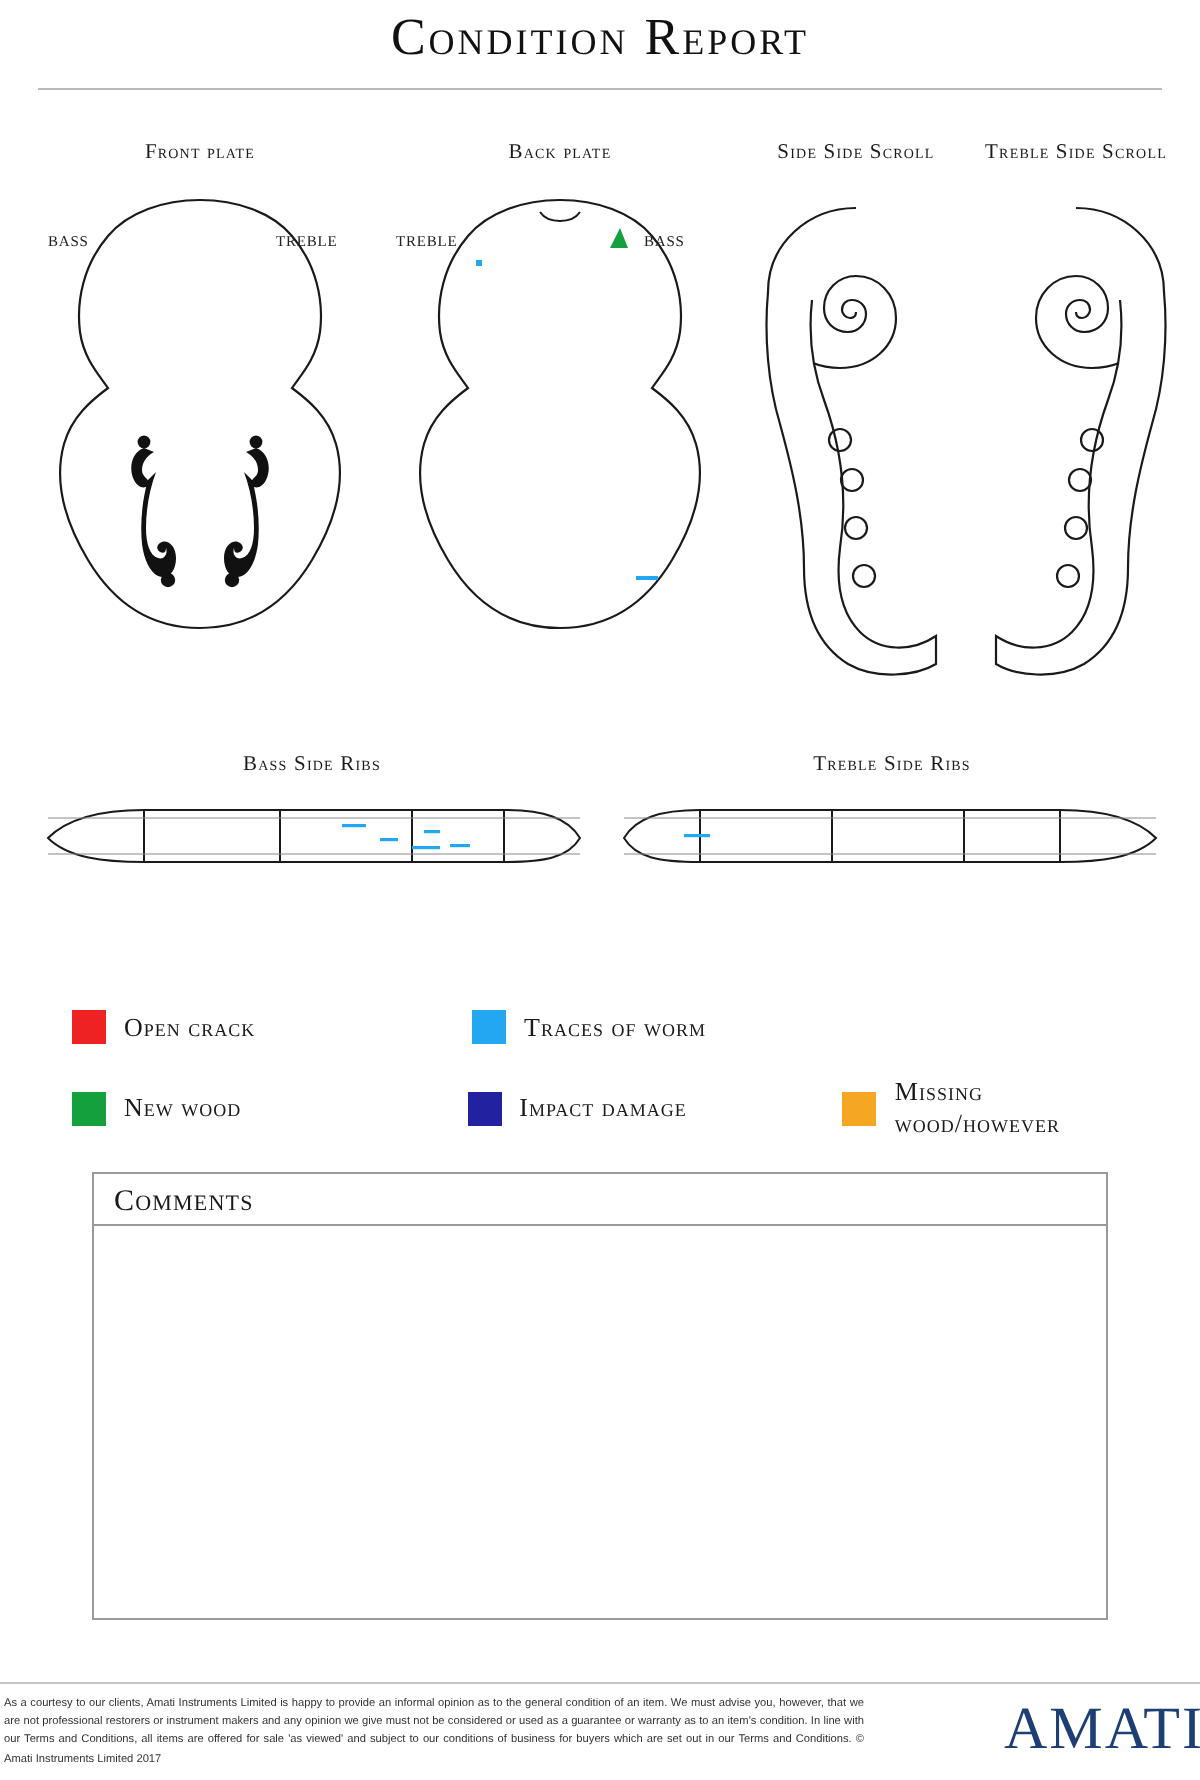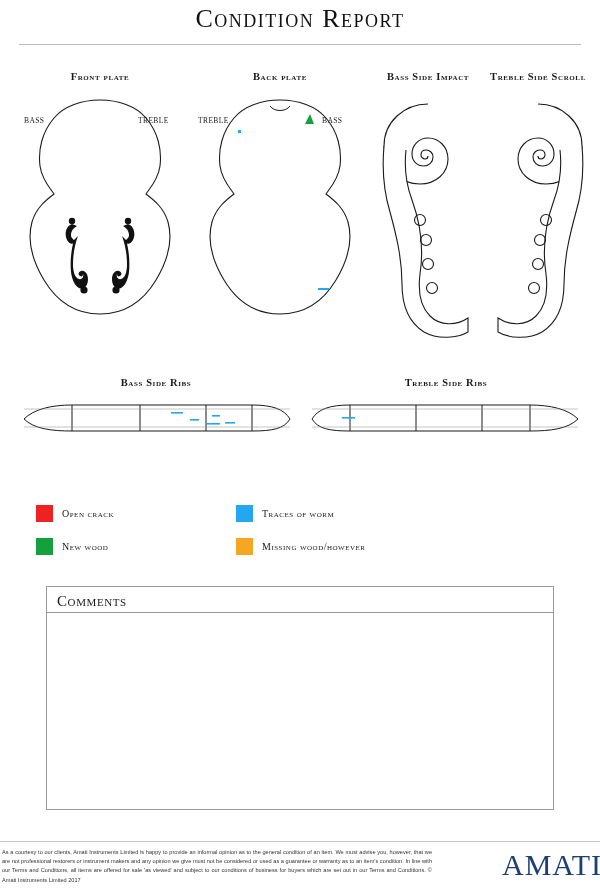--- a/index.html
+++ b/index.html
@@ -38,21 +38,20 @@
     background: #b9b9b9;
     margin: 10px auto 0 auto;
   }
   
   .caption {
     font-variant: small-caps;
     font-size: 10.5px;
     letter-spacing: 0.6px;
     text-align: center;
     color: #1a1a1a;
-    font-weight: bold;
   }
   
   .plates {
     position: relative;
     margin-top: 26px;
     height: 300px;
   }
   .panel {
     position: absolute;
     top: 0;
@@ -95,21 +94,21 @@
     align-items: center;
   }
   .swatch {
     width: 17px;
     height: 17px;
     margin-right: 9px;
     flex: 0 0 auto;
   }
   .legend-label {
     font-variant: small-caps;
-    font-size: 10px;
+    font-size: 13px;
     letter-spacing: 0.5px;
     color: #1a1a1a;
   }
   
   .comments-box {
     position: absolute;
     left: 46px;
     top: 586px;
     width: 506px;
     height: 222px;
@@ -236,21 +235,21 @@
           <path d="M80 18 C 84 24, 96 24, 100 18" fill="none" stroke="#1a1a1a" stroke-width="1"></path>
 
           <rect x="48" y="42" width="3" height="3" fill="#22a7f0"></rect>
           <path d="M115 36 L120 26 L124 36 Z" fill="#14a03c"></path>
           <rect x="128" y="200" width="11" height="2" fill="#22a7f0"></rect>
         </svg>
       </div>
     </div>
 
     <div class="panel" style="left:368px; width:120px;">
-      <div class="caption">Bass Side Impact</div>
+      <div class="caption">Side Side Scroll</div>
       <svg width="120" height="260" viewBox="0 0 120 260">
         <path class="outline" d="M60 16
           C 36 16, 16 34, 16 58
           C 16 80, 32 96, 52 96
           C 68 96, 80 85, 80 71
           C 80 59, 71 50, 60 50
           C 51 50, 44 57, 44 66
           C 44 73, 49 78, 56 78
           C 61 78, 65 74, 65 69
           C 65 65, 62 62, 58 62
@@ -360,20 +359,24 @@
       <div class="legend-item">
         <span class="swatch" style="background:#22a7f0;"></span>
         <span class="legend-label">Traces of worm</span>
       </div>
     </div>
     <div class="legend-row">
       <div class="legend-item" style="width:200px;">
         <span class="swatch" style="background:#14a03c;"></span>
         <span class="legend-label">New wood</span>
       </div>
+      <div class="legend-item" style="width:190px;">
+        <span class="swatch" style="background:#2222a0;"></span>
+        <span class="legend-label">Impact damage</span>
+      </div>
       <div class="legend-item">
         <span class="swatch" style="background:#f5a623;"></span>
         <span class="legend-label">Missing wood/however</span>
       </div>
     </div>
   </div>
 
   <div class="comments-box">
     <div class="comments-head">Comments</div>
     <textarea class="comments-body" placeholder="" style=""></textarea>

